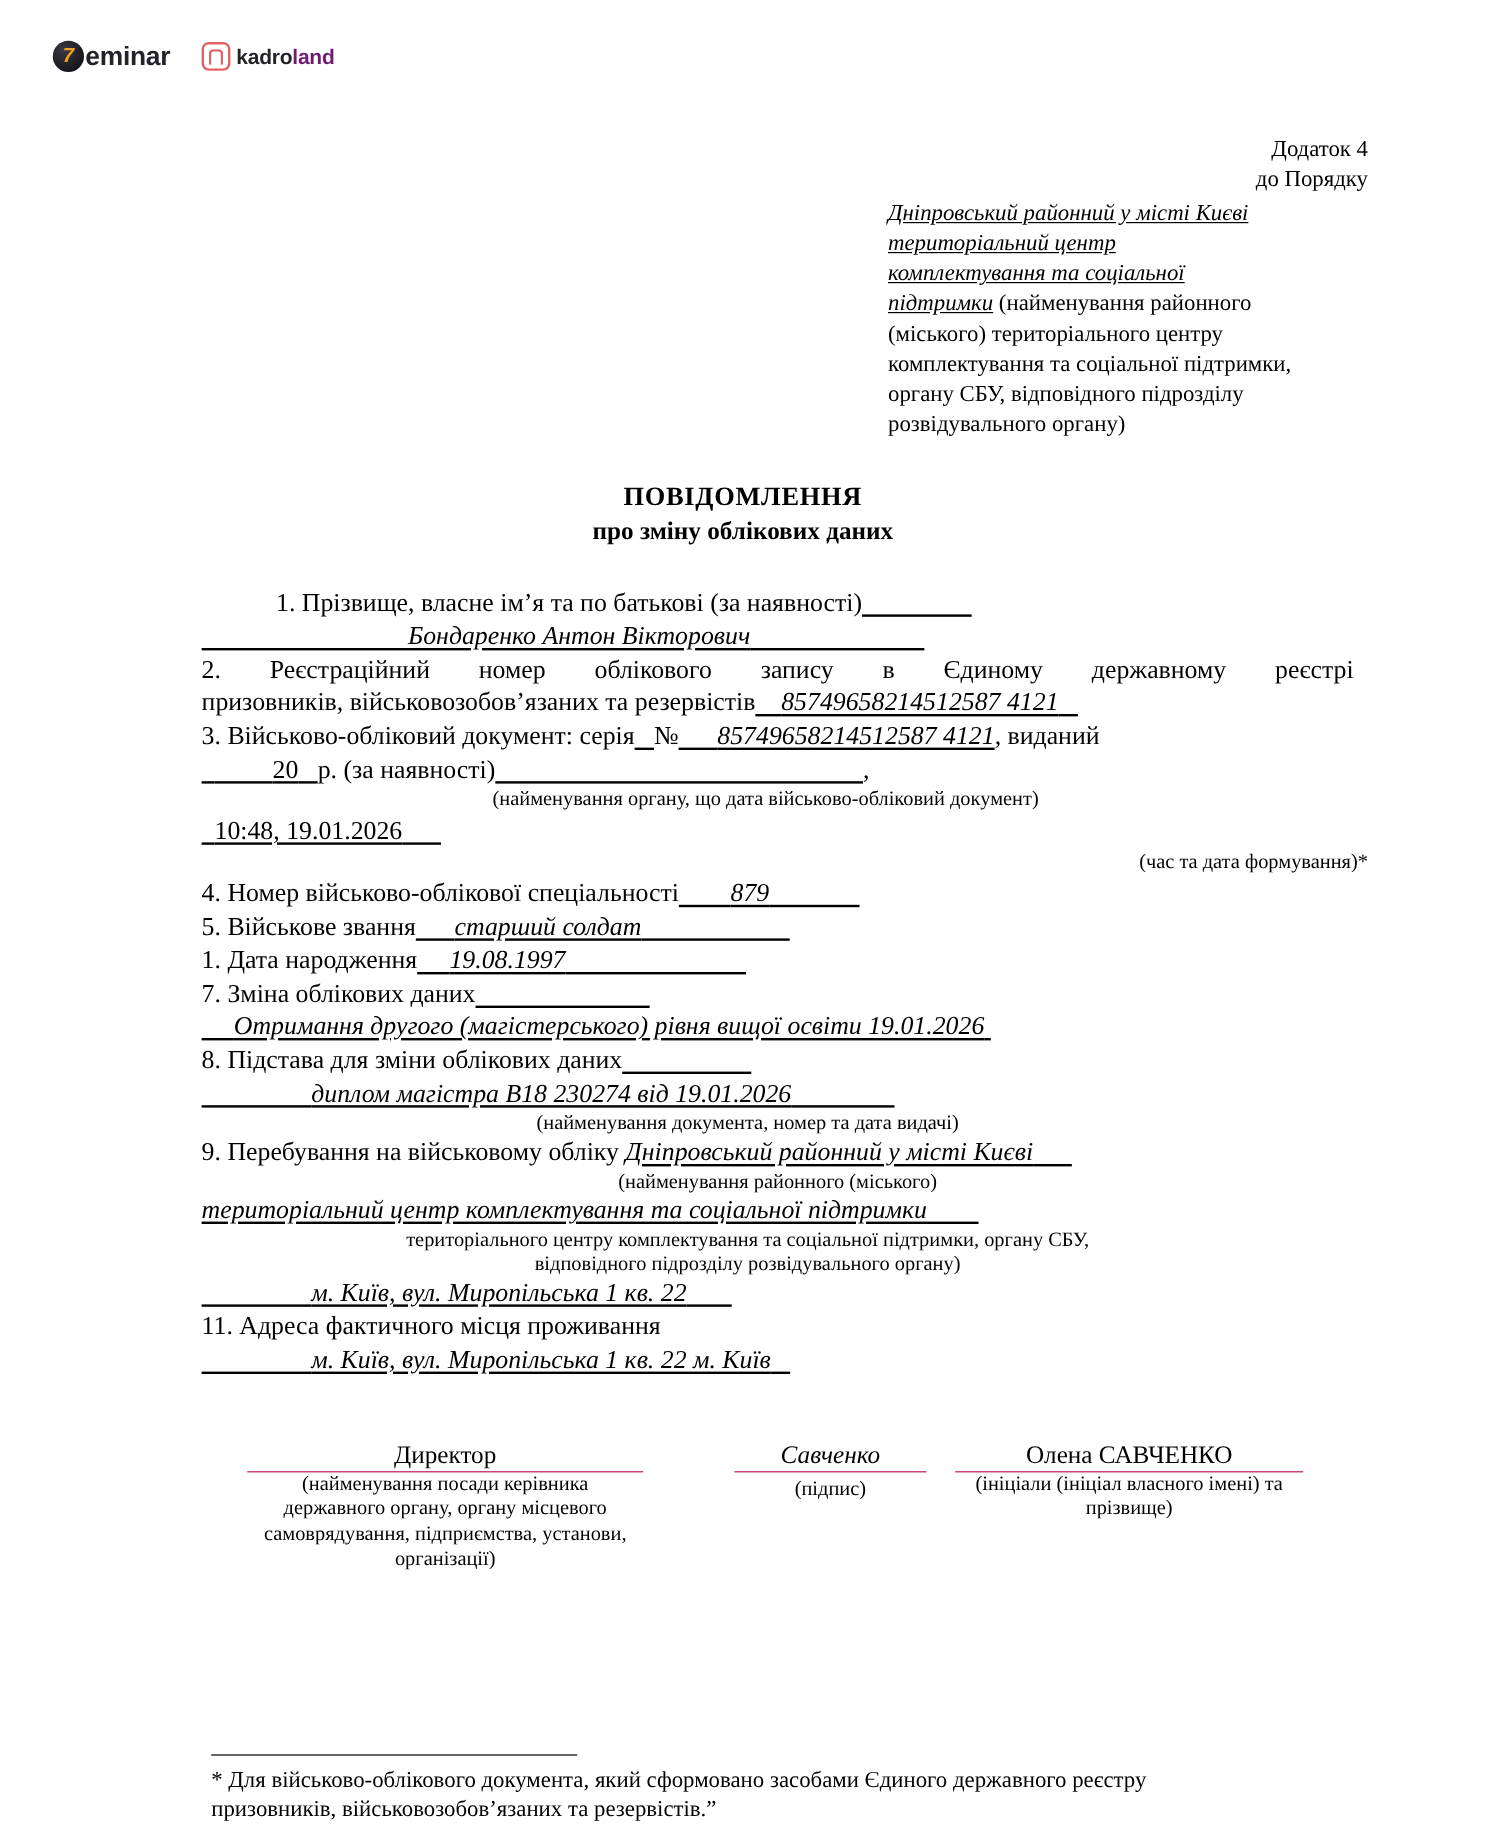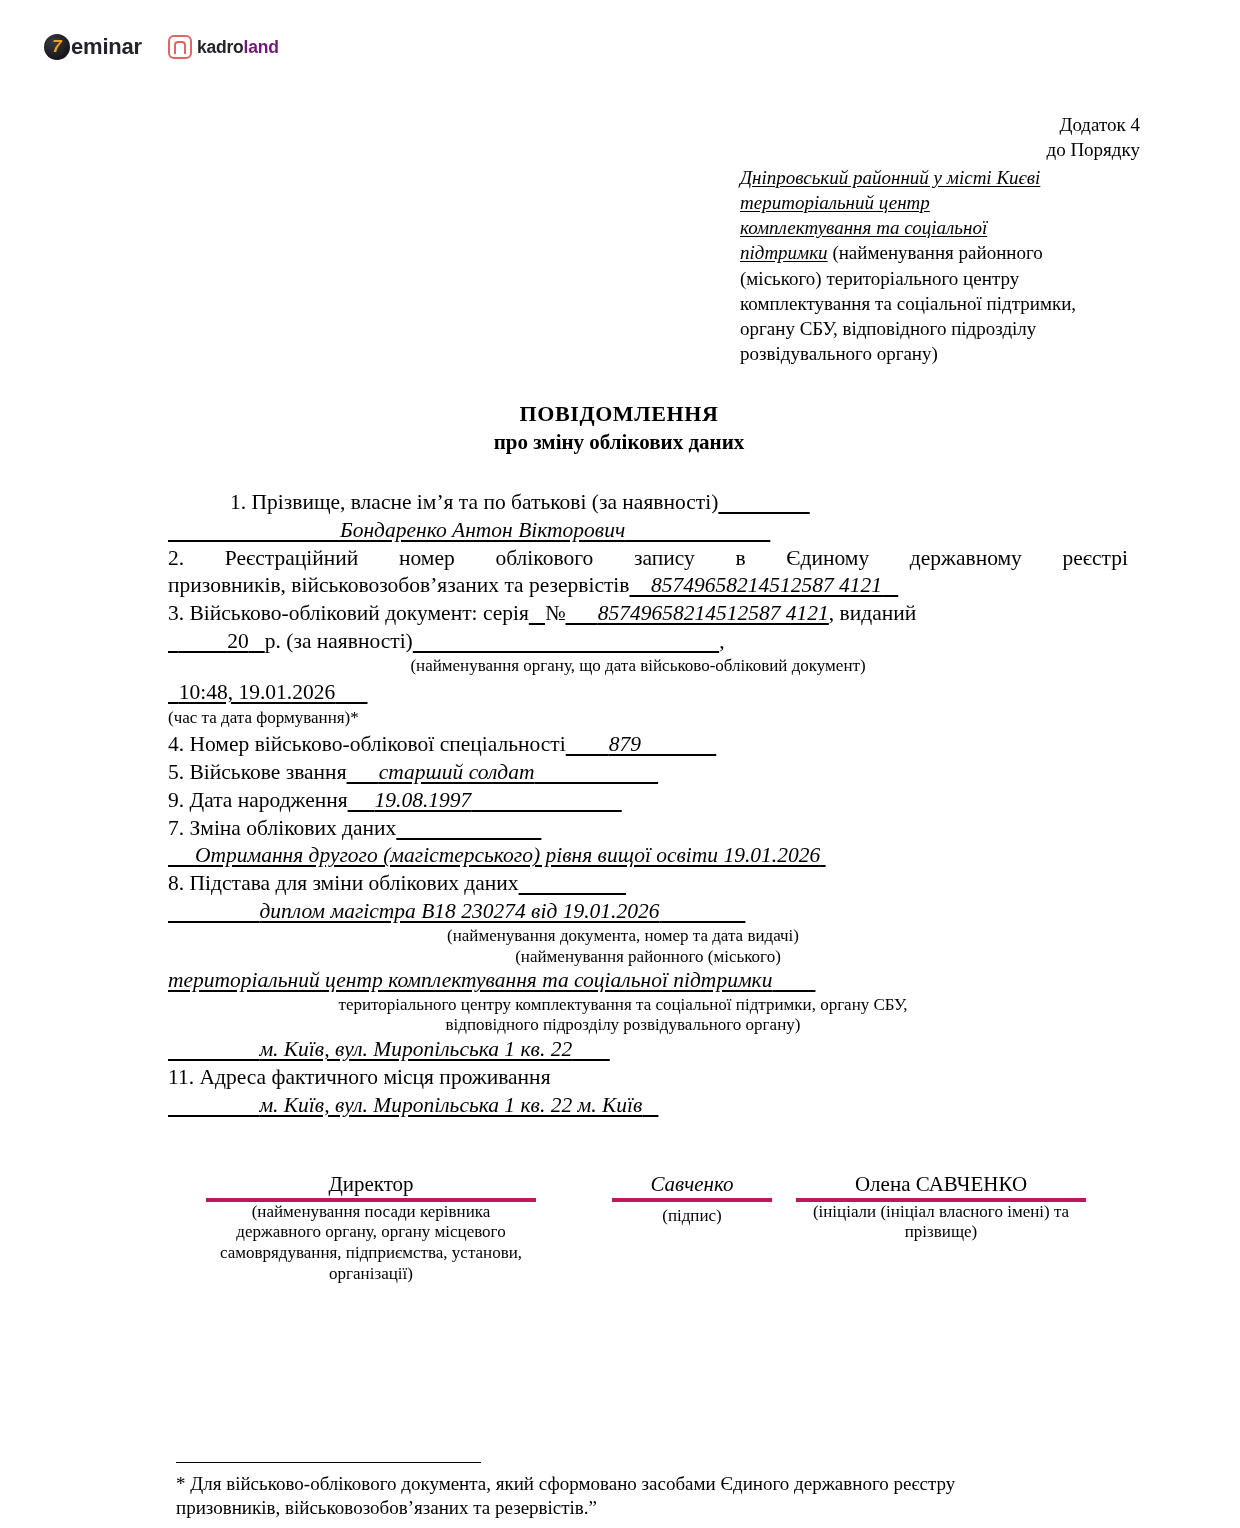--- a/index.html
+++ b/index.html
@@ -169,33 +169,33 @@
   .lead {
     text-decoration: underline;
     text-underline-offset: 3px;
     white-space: pre;
   }
   .caption {
     font-size: 17px;
     text-align: center;
     line-height: 1.2;
   }
-  .caption-left { font-size: 17px; text-align: left; }
+  .caption-left { font-size: 17px; text-align: right; }
 
   
   .sig {
     margin-top: 52px;
     display: flex;
     align-items: flex-start;
     font-size: 21px;
     padding-left: 38px;
   }
   .sig-col { text-align: center; }
   .sig-col .val {
-    border-bottom: 4px solid #be185d;
+    border-bottom: 1px solid #be185d;
     padding: 0 4px 1px 4px;
     display: block;
   }
   .sig-col .cap {
     font-size: 17px;
     line-height: 1.22;
     margin-top: 2px;
   }
   .sig-pos { width: 330px; }
   .sig-sign { width: 160px; margin-left: 76px; font-style: italic; }
@@ -269,29 +269,30 @@
       <div class="row"><span>3. Військово-обліковий документ: серія</span><span class="lead">   </span><span>№</span><span class="lead">      </span><span class="fill">85749658214512587 4121</span><span>, виданий</span></div>
       <div class="row"><span class="lead">  </span><span class="lead">         </span><span class="fill-upright">20</span><span class="lead">   </span><span>р. (за наявності)</span><span class="lead">                                                         </span><span>,</span></div>
       <div class="caption" style="width:940px">(найменування органу, що дата військово-обліковий документ)</div>
       <div class="row" style="margin-top:2px"><span class="lead">  </span><span class="fill-upright">10:48, 19.01.2026</span><span class="lead">      </span></div>
       <div class="caption-left">(час та дата формування)*</div>
 
       <div class="row" style="margin-top:2px"><span>4. Номер військово-облікової спеціальності</span><span class="lead">        </span><span class="fill">879</span><span class="lead">              </span></div>
 
       <div class="row"><span>5. Військове звання</span><span class="lead">      </span><span class="fill">старший солдат</span><span class="lead">                       </span></div>
 
-      <div class="row"><span>9. Дата народження</span><span class="lead">     </span><span class="fill">19.08.1997</span><span class="lead">                            </span></div>
+      <div class="row"><span>1. Дата народження</span><span class="lead">     </span><span class="fill">19.08.1997</span><span class="lead">                            </span></div>
 
       <div class="row"><span>7. Зміна облікових даних</span><span class="lead">                           </span></div>
       <div class="row"><span class="lead">     </span><span class="fill">Отримання другого (магістерського) рівня вищої освіти 19.01.2026</span><span class="lead"> </span></div>
 
       <div class="row"><span>8. Підстава для зміни облікових даних</span><span class="lead">                    </span></div>
       <div class="row"><span class="lead">                 </span><span class="fill">диплом магістра В18 230274 від 19.01.2026</span><span class="lead">                </span></div>
       <div class="caption" style="width:910px">(найменування документа, номер та дата видачі)</div>
 
+      <div class="row"><span>9. Перебування на військовому обліку</span> <span class="fill">Дніпровський районний у місті Києві</span><span class="lead">      </span></div>
       <div class="caption" style="width:960px">(найменування районного (міського)</div>
       <div class="row"><span class="fill">територіальний центр комплектування та соціальної підтримки</span><span class="lead">        </span></div>
       <div class="caption" style="width:910px">територіального центру комплектування та соціальної підтримки, органу СБУ,</div>
       <div class="caption" style="width:910px">відповідного підрозділу розвідувального органу)</div>
 
       <div class="row"><span class="lead">                 </span><span class="fill">м. Київ, вул. Миропільська 1 кв. 22</span><span class="lead">       </span></div>
 
       <div class="row"><span>11. Адреса фактичного місця проживання</span></div>
       <div class="row"><span class="lead">                 </span><span class="fill">м. Київ, вул. Миропільська 1 кв. 22 м. Київ</span><span class="lead">   </span></div>
     </div>

